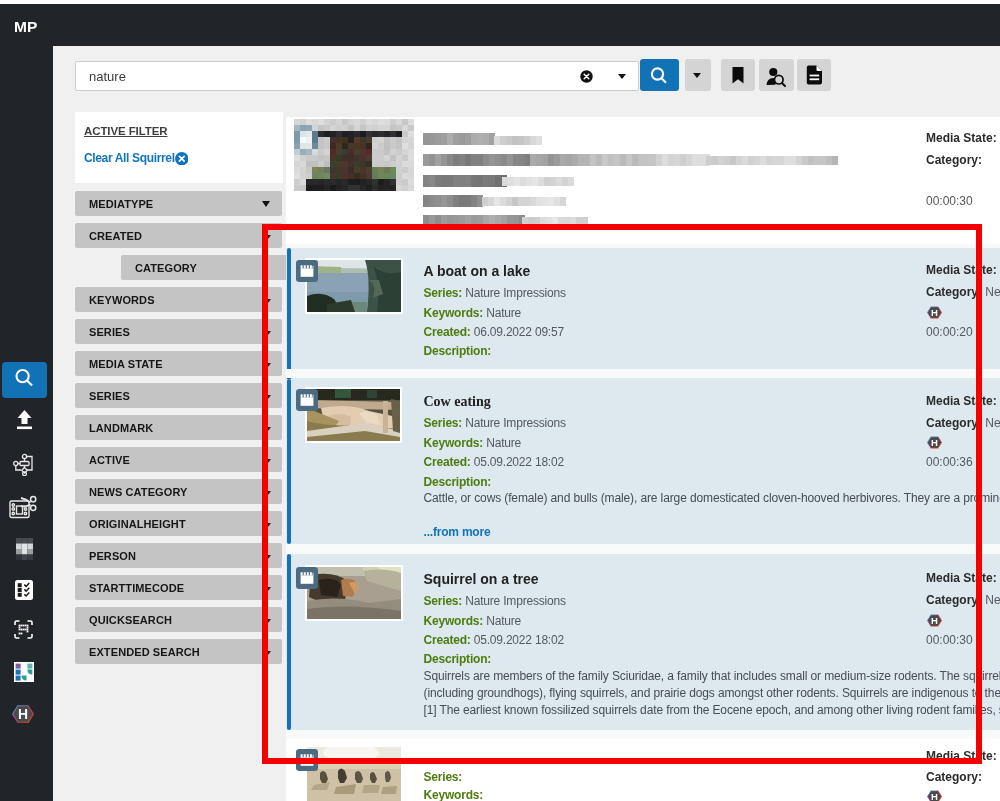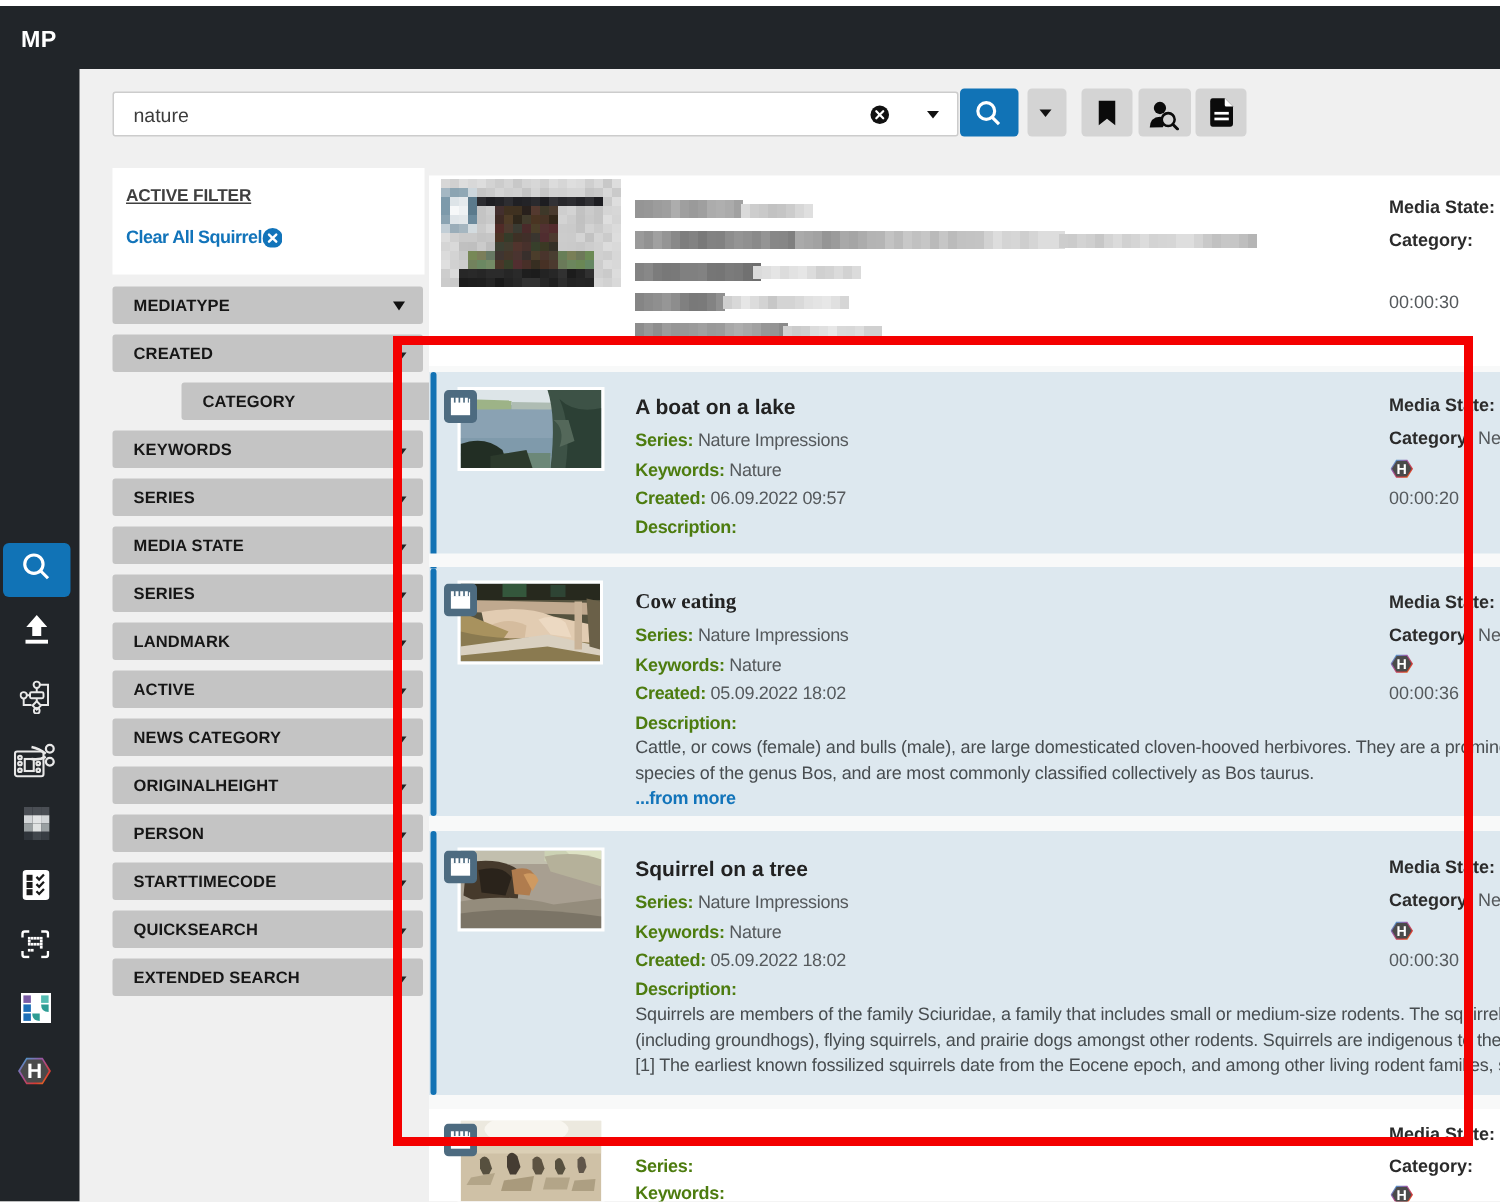--- a/index.html
+++ b/index.html
@@ -626,21 +626,20 @@
       <rect x="0" y="0" width="22" height="22" rx="3.2" fill="#4d6b80"></rect>
       <rect x="4.6" y="8.4" width="12.8" height="8.4" fill="#fff"></rect>
       <path d="M4.6 5.2 h2 v3.4 h-2 z M7.7 5.2 h2 v3.4 h-2 z M10.8 5.2 h2 v3.4 h-2 z M13.9 5.2 h2 v3.4 h-2 z M16.6 5.8 h0.8 v2.8 h-0.8 z" fill="#fff"></path>
     </svg>
     <div class="title" style="top:15.2px;font-family:Liberation Serif, serif;">Cow eating</div>
     <div class="meta" style="top:37.7px;"><b>Series:</b> Nature Impressions</div>
     <div class="meta" style="top:57.7px;"><b>Keywords:</b> Nature</div>
     <div class="meta" style="top:76.7px;"><b>Created:</b> 05.09.2022 18:02</div>
     <div class="meta" style="top:96.4px;"><b>Description:</b></div>
     <div class="desc" style="top:112.5px;">Cattle, or cows (female) and bulls (male), are large domesticated cloven-hooved herbivores. They are a prominent modern member of the subfamily Bovinae and the most widespread</div>
-    <div class="desc" style="top:129.6px;">species of the genus Bos, and are most commonly classified collectively as Bos taurus.</div>
     <div class="readmore" style="top:146.5px;">...from more</div>
     <div class="rcol" style="top:15.3px;"><b>Media State:</b></div>
     <div class="rcol" style="top:37.2px;"><b>Category:</b> News</div>
     <svg class="abs" style="left:640.5px; top:57.5px;" width="15" height="13" viewBox="0 0 30 26">
       <defs>
         <linearGradient id="hg2" x1="0" y1="0" x2="1" y2="1">
           <stop offset="0" stop-color="#2eb3da"></stop>
           <stop offset="0.4" stop-color="#a0519f"></stop>
           <stop offset="0.75" stop-color="#d83b32"></stop>
           <stop offset="1" stop-color="#e8901e"></stop>

